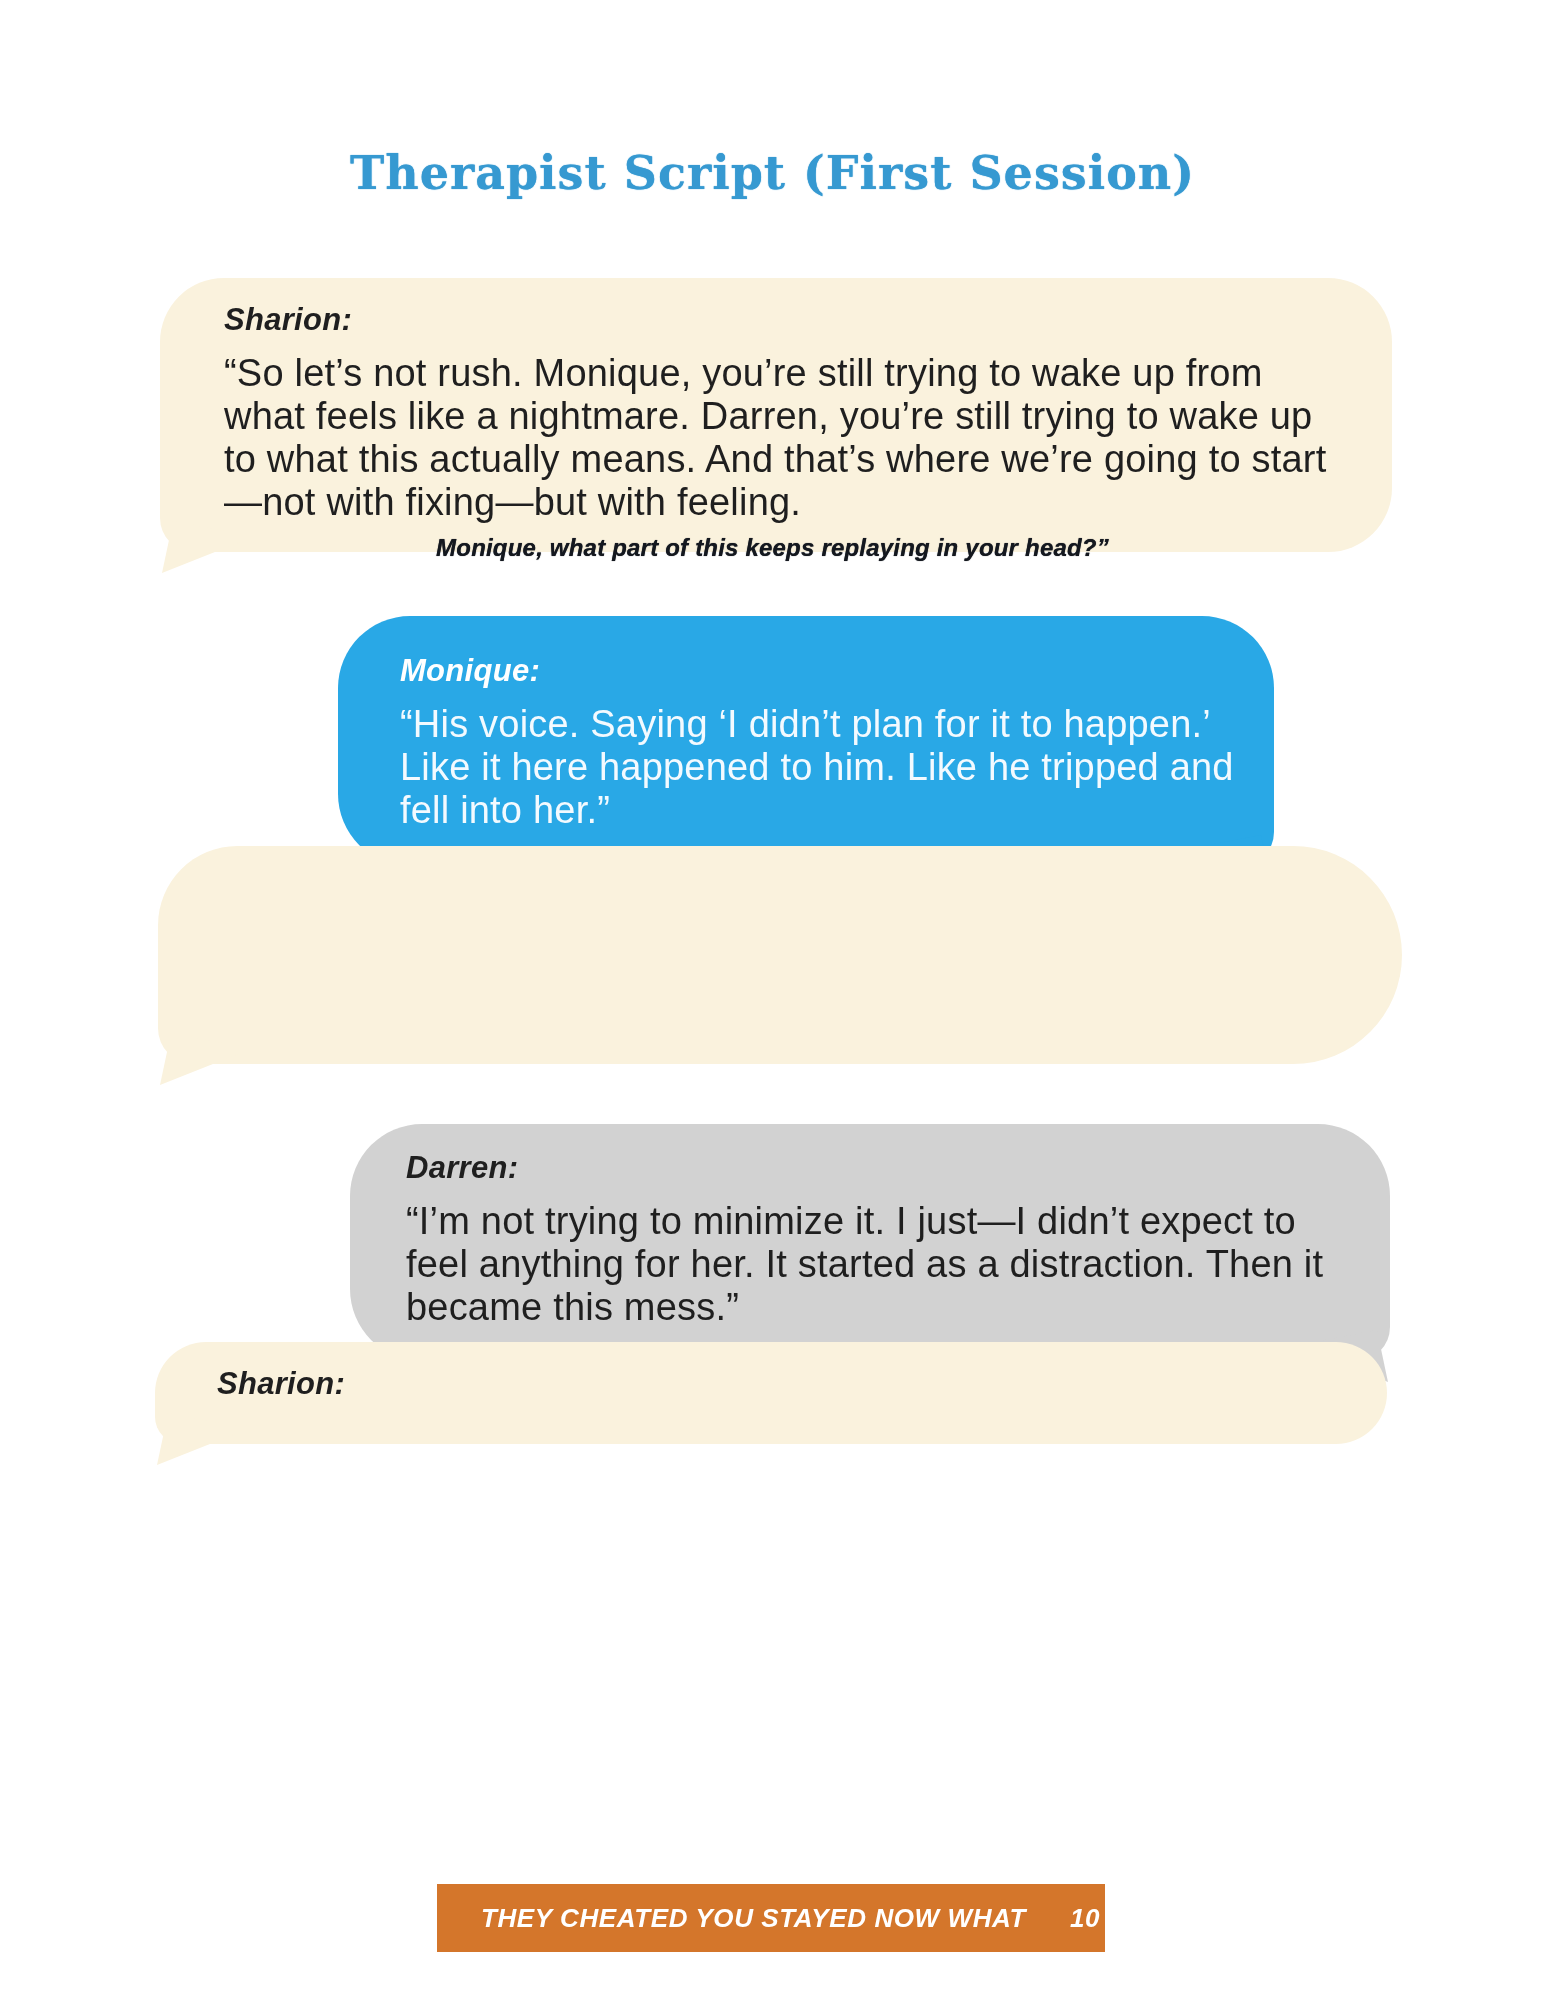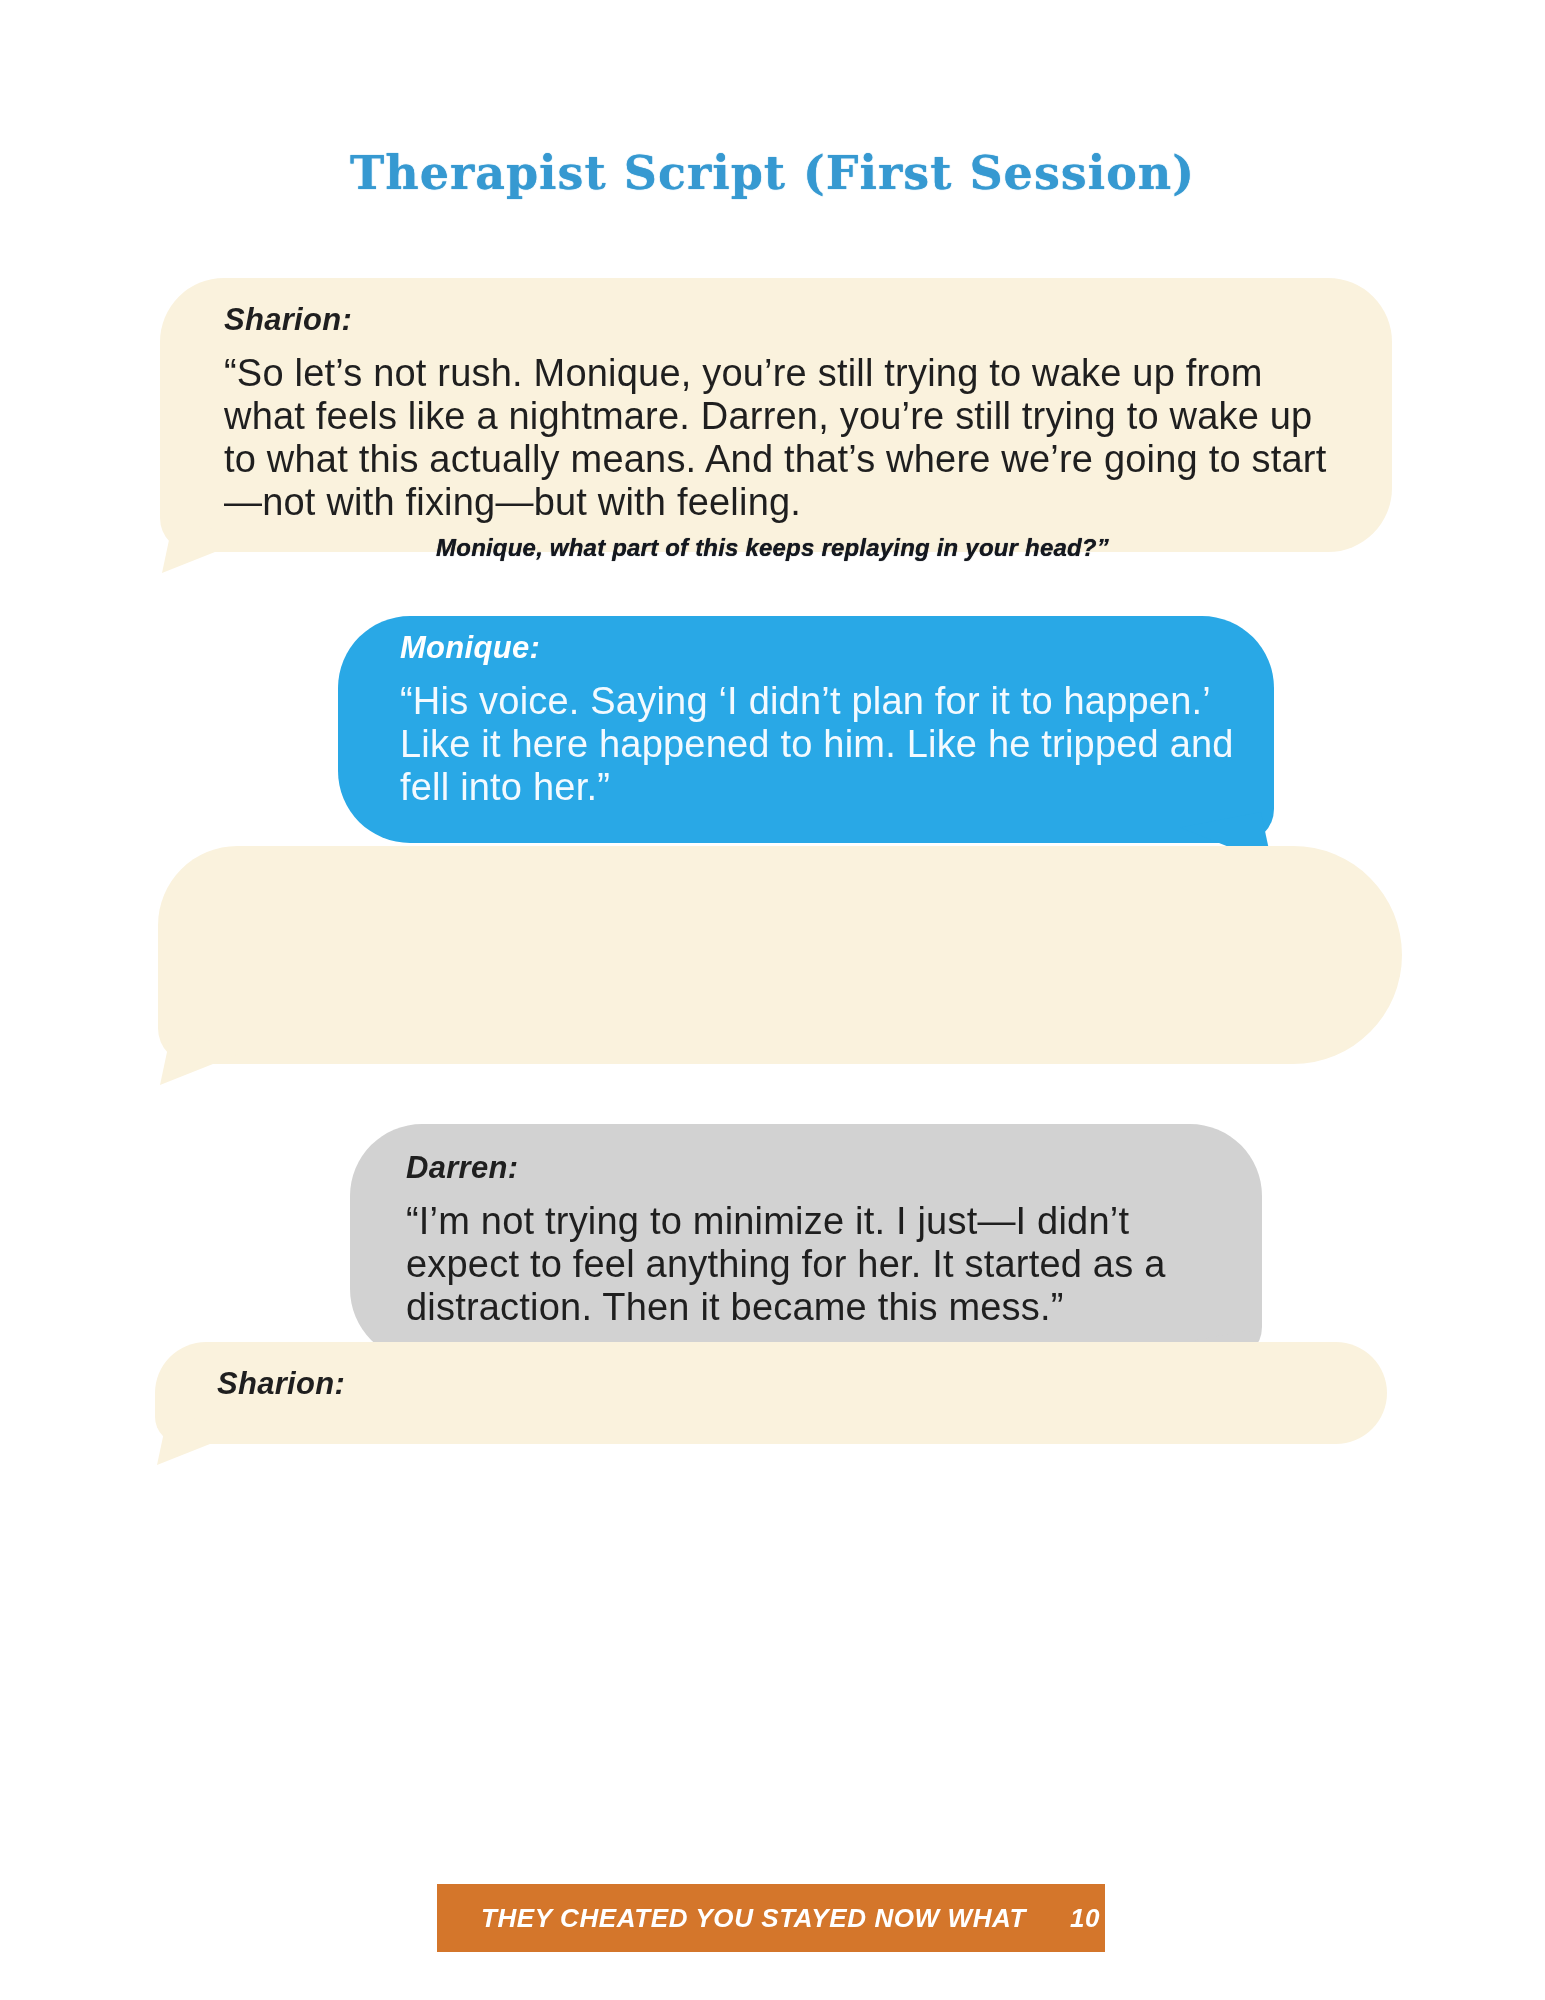--- a/index.html
+++ b/index.html
@@ -74,28 +74,28 @@
   }
 
   .b1 {
     top: 278px; left: 160px; width: 1232px;
     border-radius: 64px 64px 64px 34px;
     padding: 24px 46px 28px 64px;
   }
   .b2 {
     top: 616px; left: 338px; width: 936px;
     border-radius: 72px 72px 34px 72px;
-    padding: 14px 24px 34px 62px;
+    padding: 37px 24px 34px 62px;
   }
   .b3 {
     top: 846px; left: 158px; width: 1244px; height: 218px;
     border-radius: 80px 110px 110px 36px;
   }
   .b4 {
-    top: 1124px; left: 350px; width: 912px;
+    top: 1124px; left: 350px; width: 1040px;
     border-radius: 72px 72px 34px 72px;
     padding: 26px 40px 32px 56px;
   }
   .b5 {
     top: 1342px; left: 155px; width: 1232px;
     border-radius: 64px 64px 64px 34px;
     padding: 24px 44px 28px 62px;
   }
 
   .interlude {

